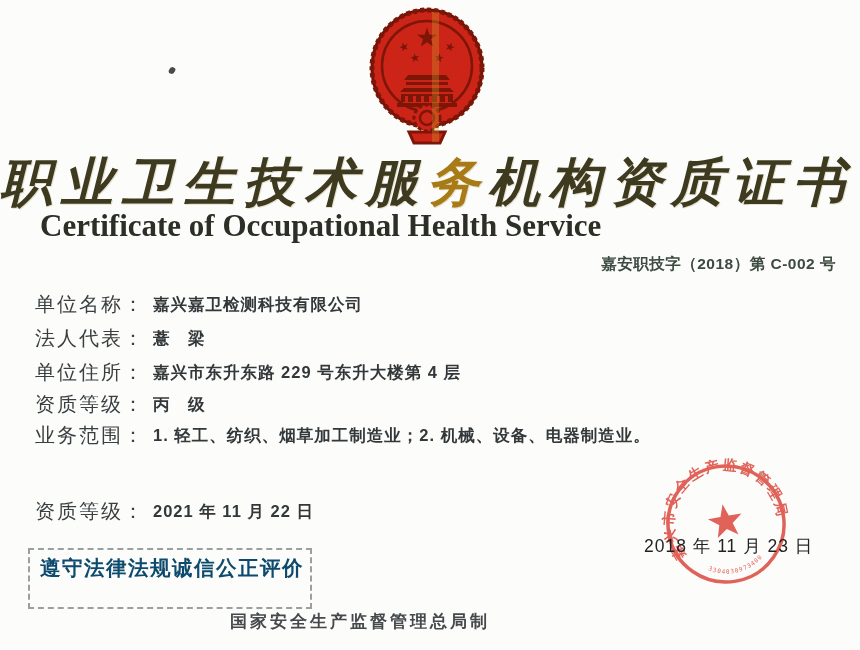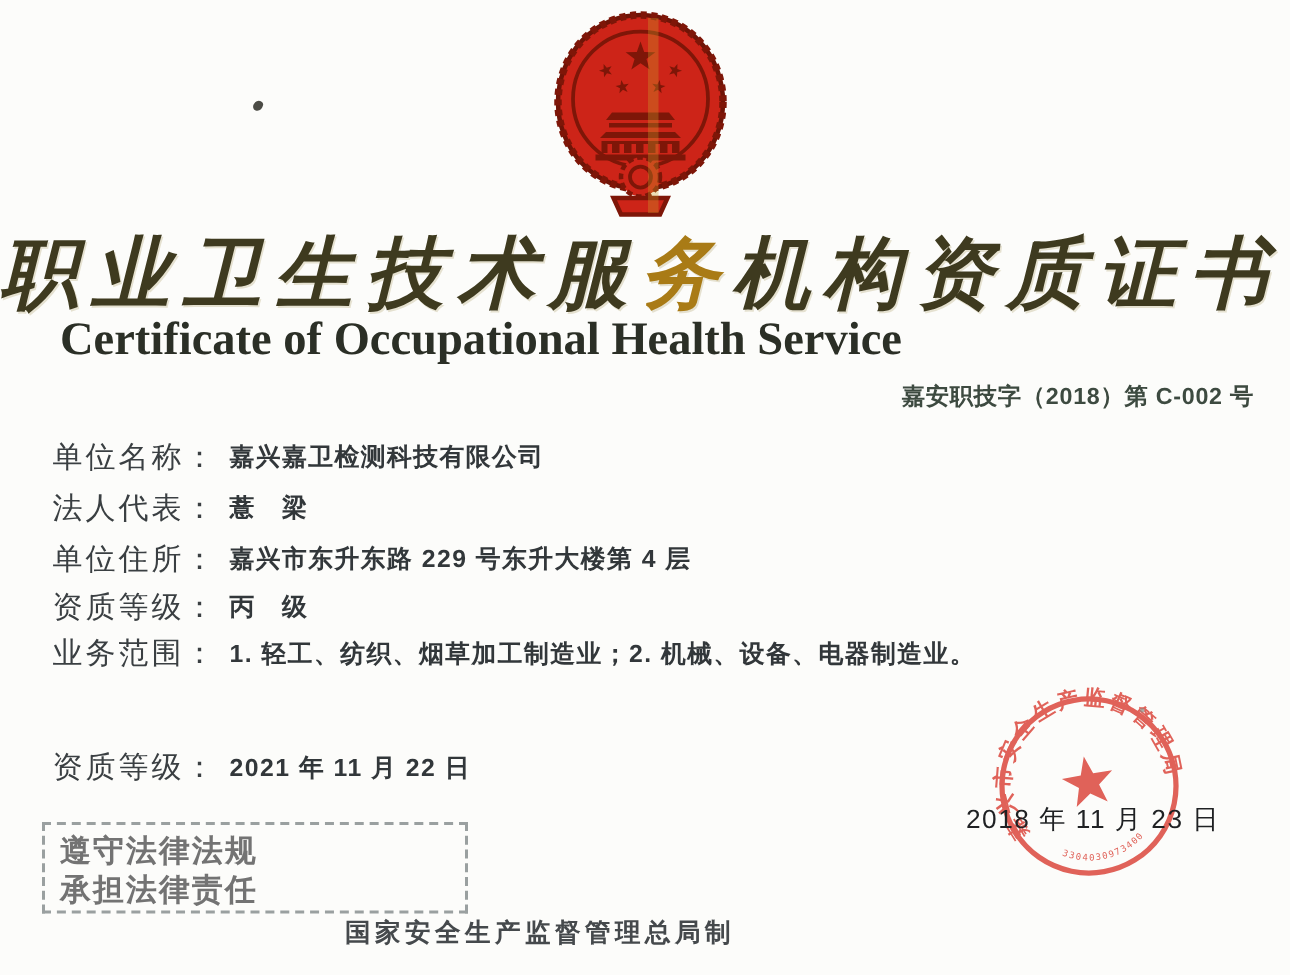--- a/index.html
+++ b/index.html
@@ -79,21 +79,21 @@
   
   .motto-box {
     left: 28px; top: 548px; width: 284px; height: 61px;
     border: 2px dashed #9aa0a0;
     padding: 5px 10px 0 10px;
     font-family: "Liberation Serif", "DejaVu Serif", serif;
   }
   .motto-row {
     display: flex; justify-content: space-between;
     font-size: 20.5px; font-weight: bold;
-    color: #737373; letter-spacing: 1.5px;
+    color: #0c4a6e; letter-spacing: 1.5px;
     line-height: 26px; white-space: nowrap;
   }
 
   
   .footer {
     left: 0; top: 610px; width: 720px;
     text-align: center;
     font-size: 17px; font-weight: 600;
     color: #45494c; letter-spacing: 3px;
     white-space: nowrap;
@@ -193,22 +193,22 @@
       </text>
     </g>
   </svg>
 </div>
 
 <div class="abs issue-date">2018 年 11 月 23 日</div>
 
 <div class="abs motto-box">
   <div class="motto-row">
     <span>遵守法律法规</span>
+    <span>诚信公正评价</span>
   </div>
   <div class="motto-row">
-    <span>承担法律责任</span>
   </div>
 </div>
 
 <div class="abs footer">国家安全生产监督管理总局制</div>
 
 <div class="abs speck1"></div>
 <div class="abs speck2"></div>
 
 </body></html>

